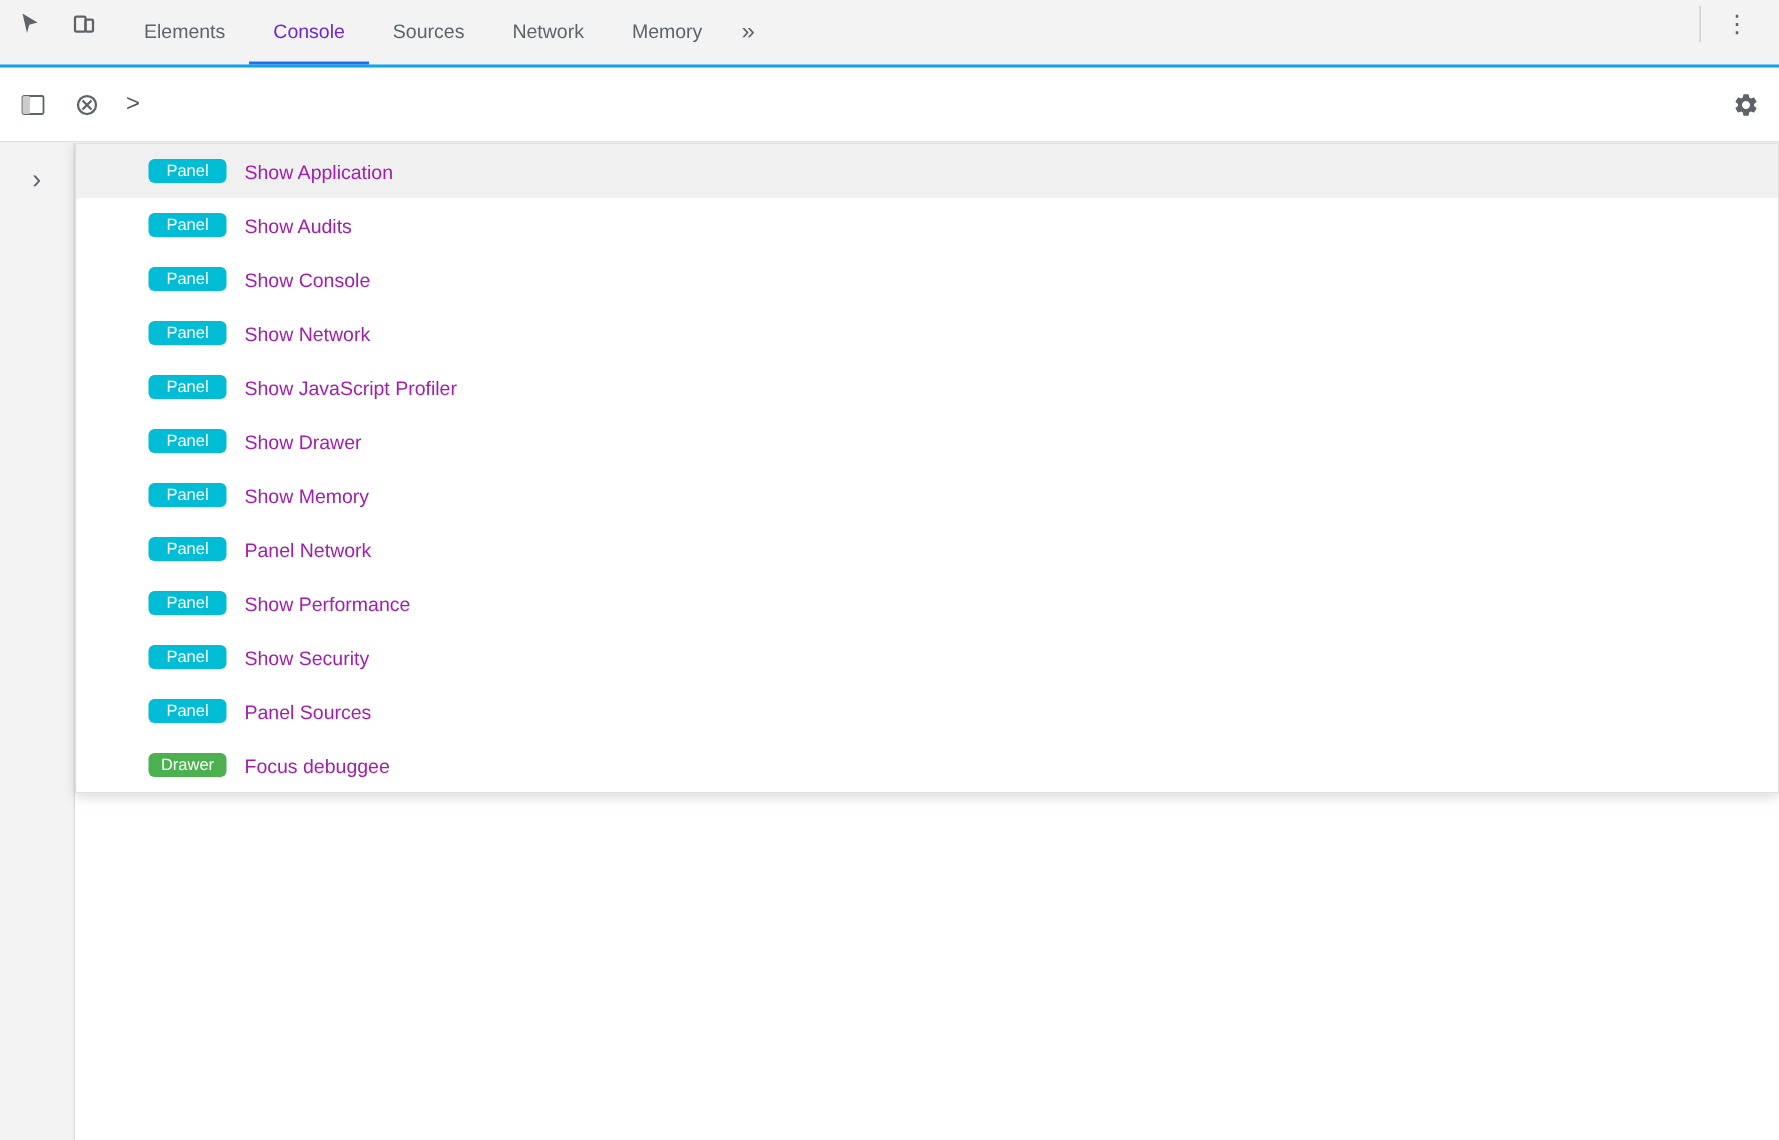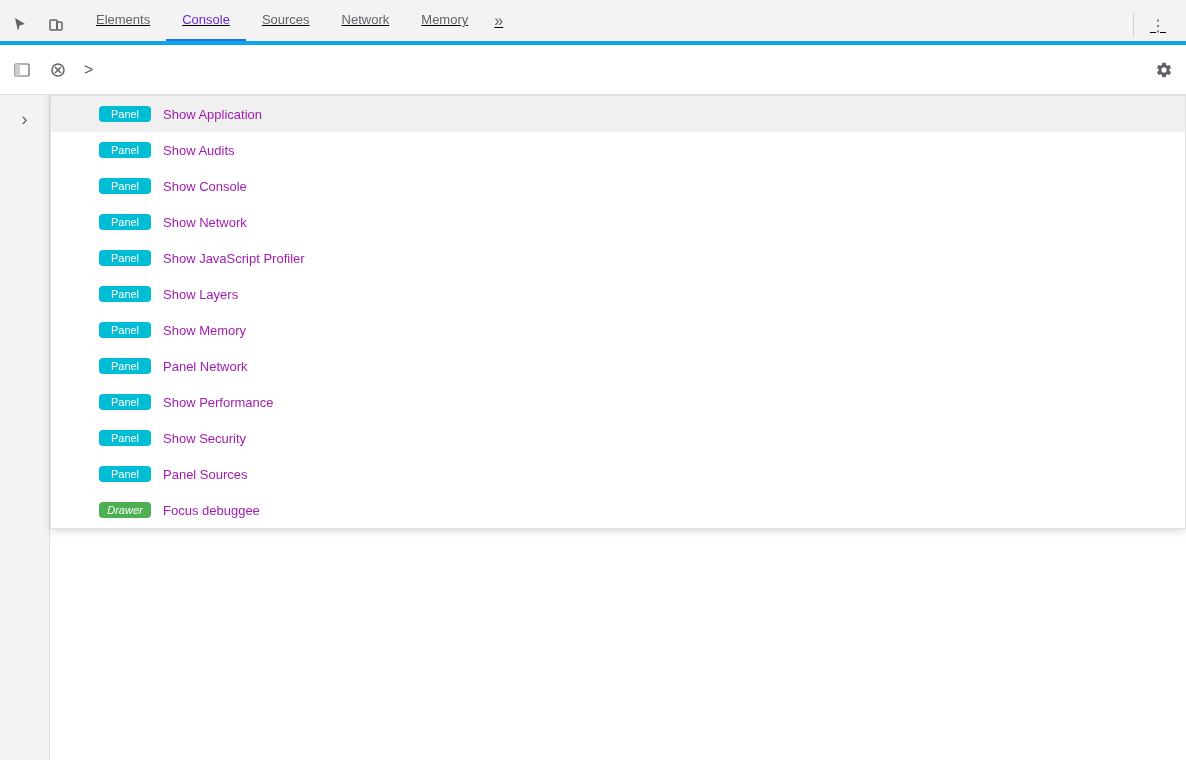--- a/index.html
+++ b/index.html
@@ -21,27 +21,26 @@
       width: 1186px;
       height: 760px;
       background: #fff;
       display: flex;
       flex-direction: column;
     }
 
     
     .tab-bar {
       display: flex;
-      align-items: flex-end;
+      align-items: flex-start;
       background: #f3f3f3;
-      border-bottom: 4px solid #0ea5e9;
+      border-bottom: 2px solid #0ea5e9;
       height: 45px;
       padding: 0 4px;
       position: relative;
-      text-decoration: underline;
     }
 
     .tab-bar-left-icons {
       display: flex;
       align-items: center;
       gap: 4px;
       margin-right: 8px;
     }
 
     .icon-btn {
@@ -232,21 +231,20 @@
       text-align: center;
       margin-left: 32px;
     }
 
     .badge-panel {
       background: #00bcd4;
     }
 
     .badge-drawer {
       background: #4caf50;
-      font-style: italic;
     }
 
     .dropdown-item-label {
       font-size: 13px;
       color: #a21caf;
     }
 
     
     .svg-icon {
       width: 16px;
@@ -359,21 +357,21 @@
           <span class="dropdown-item-label">Show Network</span>
         </div>
 
         <div class="dropdown-item">
           <span class="badge badge-panel">Panel</span>
           <span class="dropdown-item-label">Show JavaScript Profiler</span>
         </div>
 
         <div class="dropdown-item">
           <span class="badge badge-panel">Panel</span>
-          <span class="dropdown-item-label">Show Layers</span>
+          <span class="dropdown-item-label">Show Drawer</span>
         </div>
 
         <div class="dropdown-item">
           <span class="badge badge-panel">Panel</span>
           <span class="dropdown-item-label">Show Memory</span>
         </div>
 
         <div class="dropdown-item">
           <span class="badge badge-panel">Panel</span>
           <span class="dropdown-item-label">Panel Network</span>

